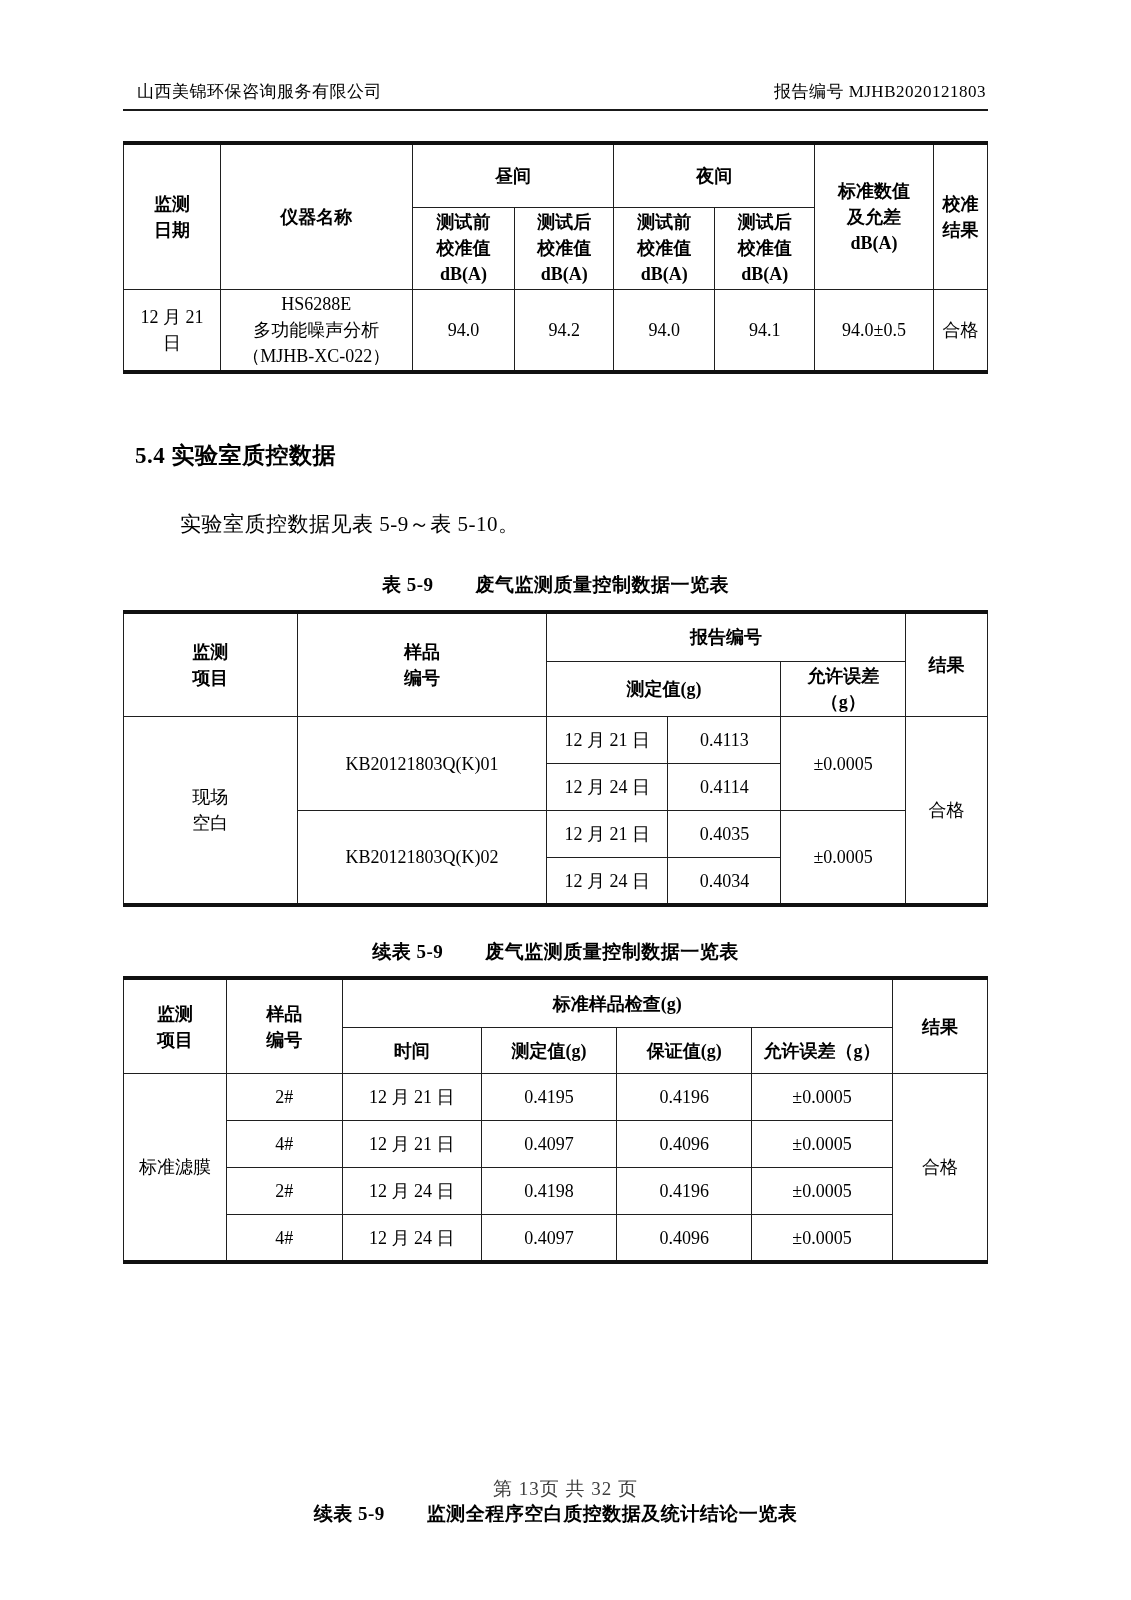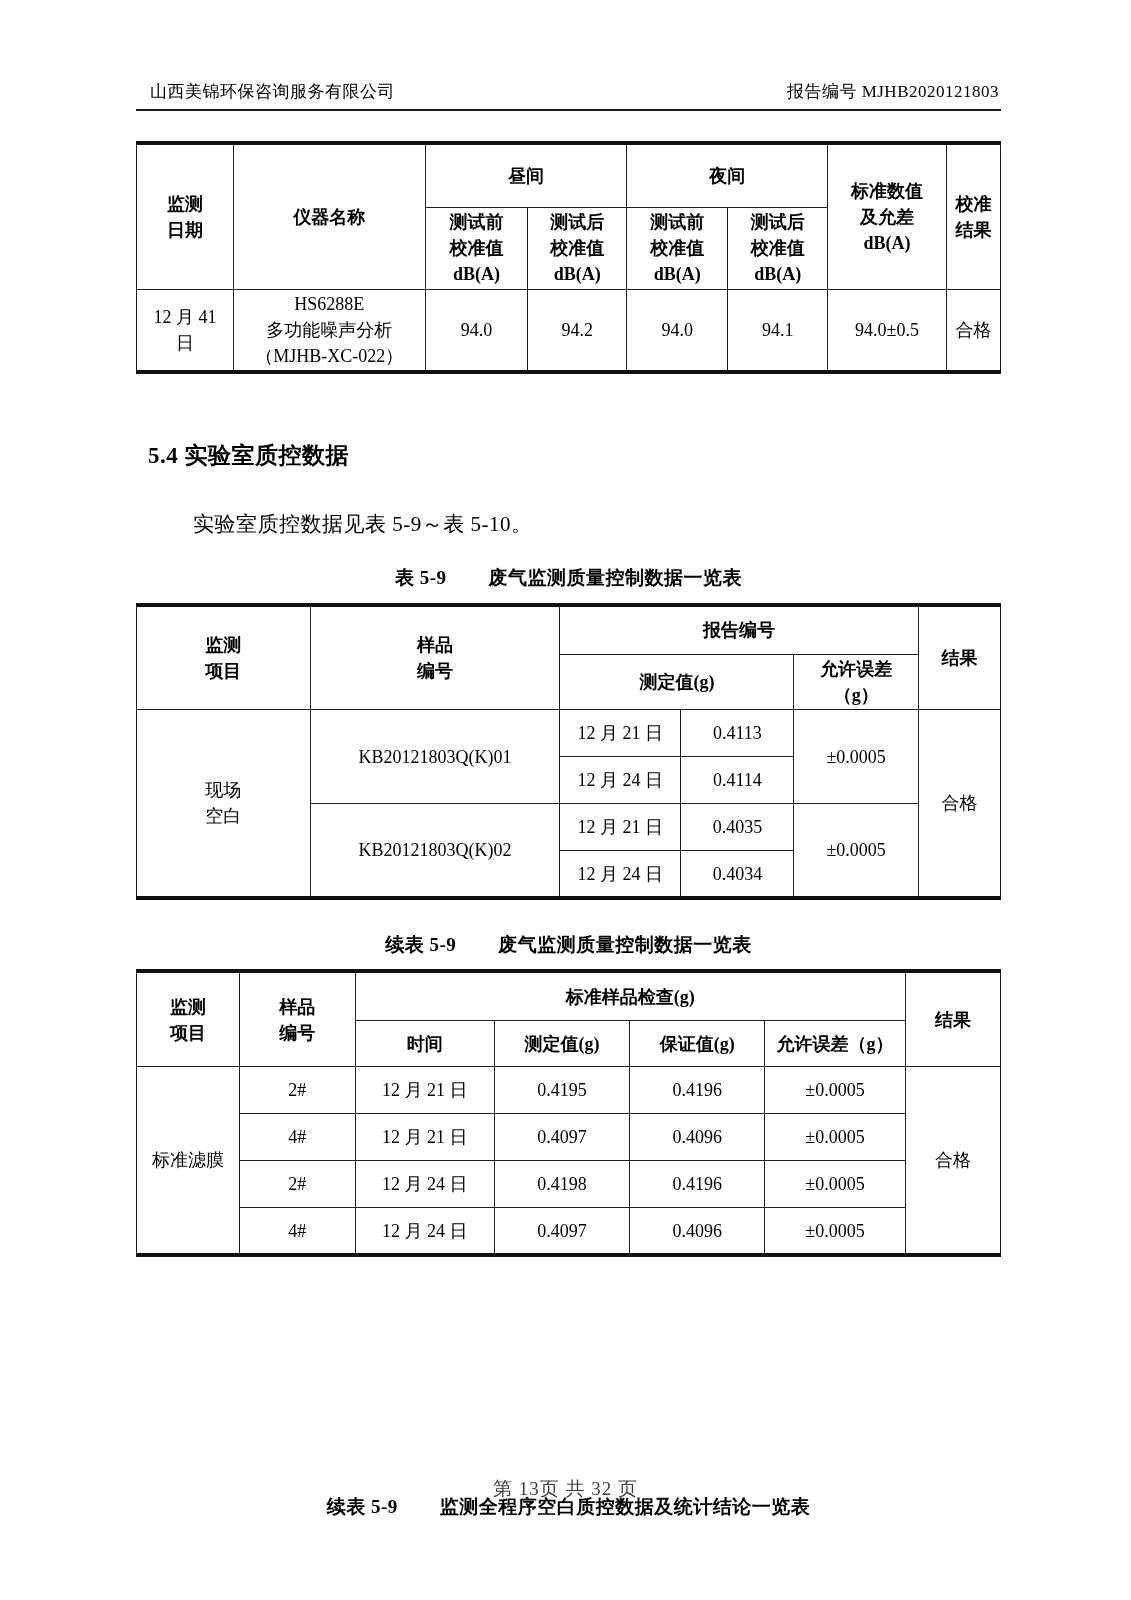--- a/index.html
+++ b/index.html
@@ -7,21 +7,21 @@
   .page {
     position:relative;
     width:1131px; height:1600px;
     background:#ffffff;
     color:#000;
     font-family:"Liberation Serif","DejaVu Serif",serif;
     overflow:hidden;
   }
   .content {
     position:absolute;
-    left:136px; top:0;
+    left:123px; top:0;
     width:865px;
   }
 
   
   .doc-header {
     display:flex;
     justify-content:space-between;
     align-items:flex-end;
     padding:80px 2px 6px 14px;
     border-bottom:2px solid #1a1a1a;
@@ -74,21 +74,21 @@
     letter-spacing:0.5px;
   }
   p.sec-para {
     margin-top:39px;
     font-size:21px;
     text-indent:57px;
     letter-spacing:0.5px;
   }
 
   .caption {
-    margin-top:27px;
+    margin-top:34px;
     text-align:center;
     font-size:19px;
     font-weight:bold;
     letter-spacing:0.5px;
   }
   .caption .cap-no { margin-right:42px; }
   .caption.c2 { margin-top:32px; }
   .caption.caption-floating { margin-top:237px; }
 
   .doc-footer {
@@ -144,21 +144,21 @@
 校准值
 dB(A)</td>
           <td>测试前
 校准值
 dB(A)</td>
           <td>测试后
 校准值
 dB(A)</td>
         </tr>
         <tr class="r-data">
-          <td>12 月 41
+          <td>12 月 21
 日</td>
           <td>HS6288E
 多功能噪声分析
 （MJHB-XC-022）</td>
           <td>94.0</td>
           <td>94.2</td>
           <td>94.0</td>
           <td>94.1</td>
           <td>94.0±0.5</td>
           <td>合格</td>

